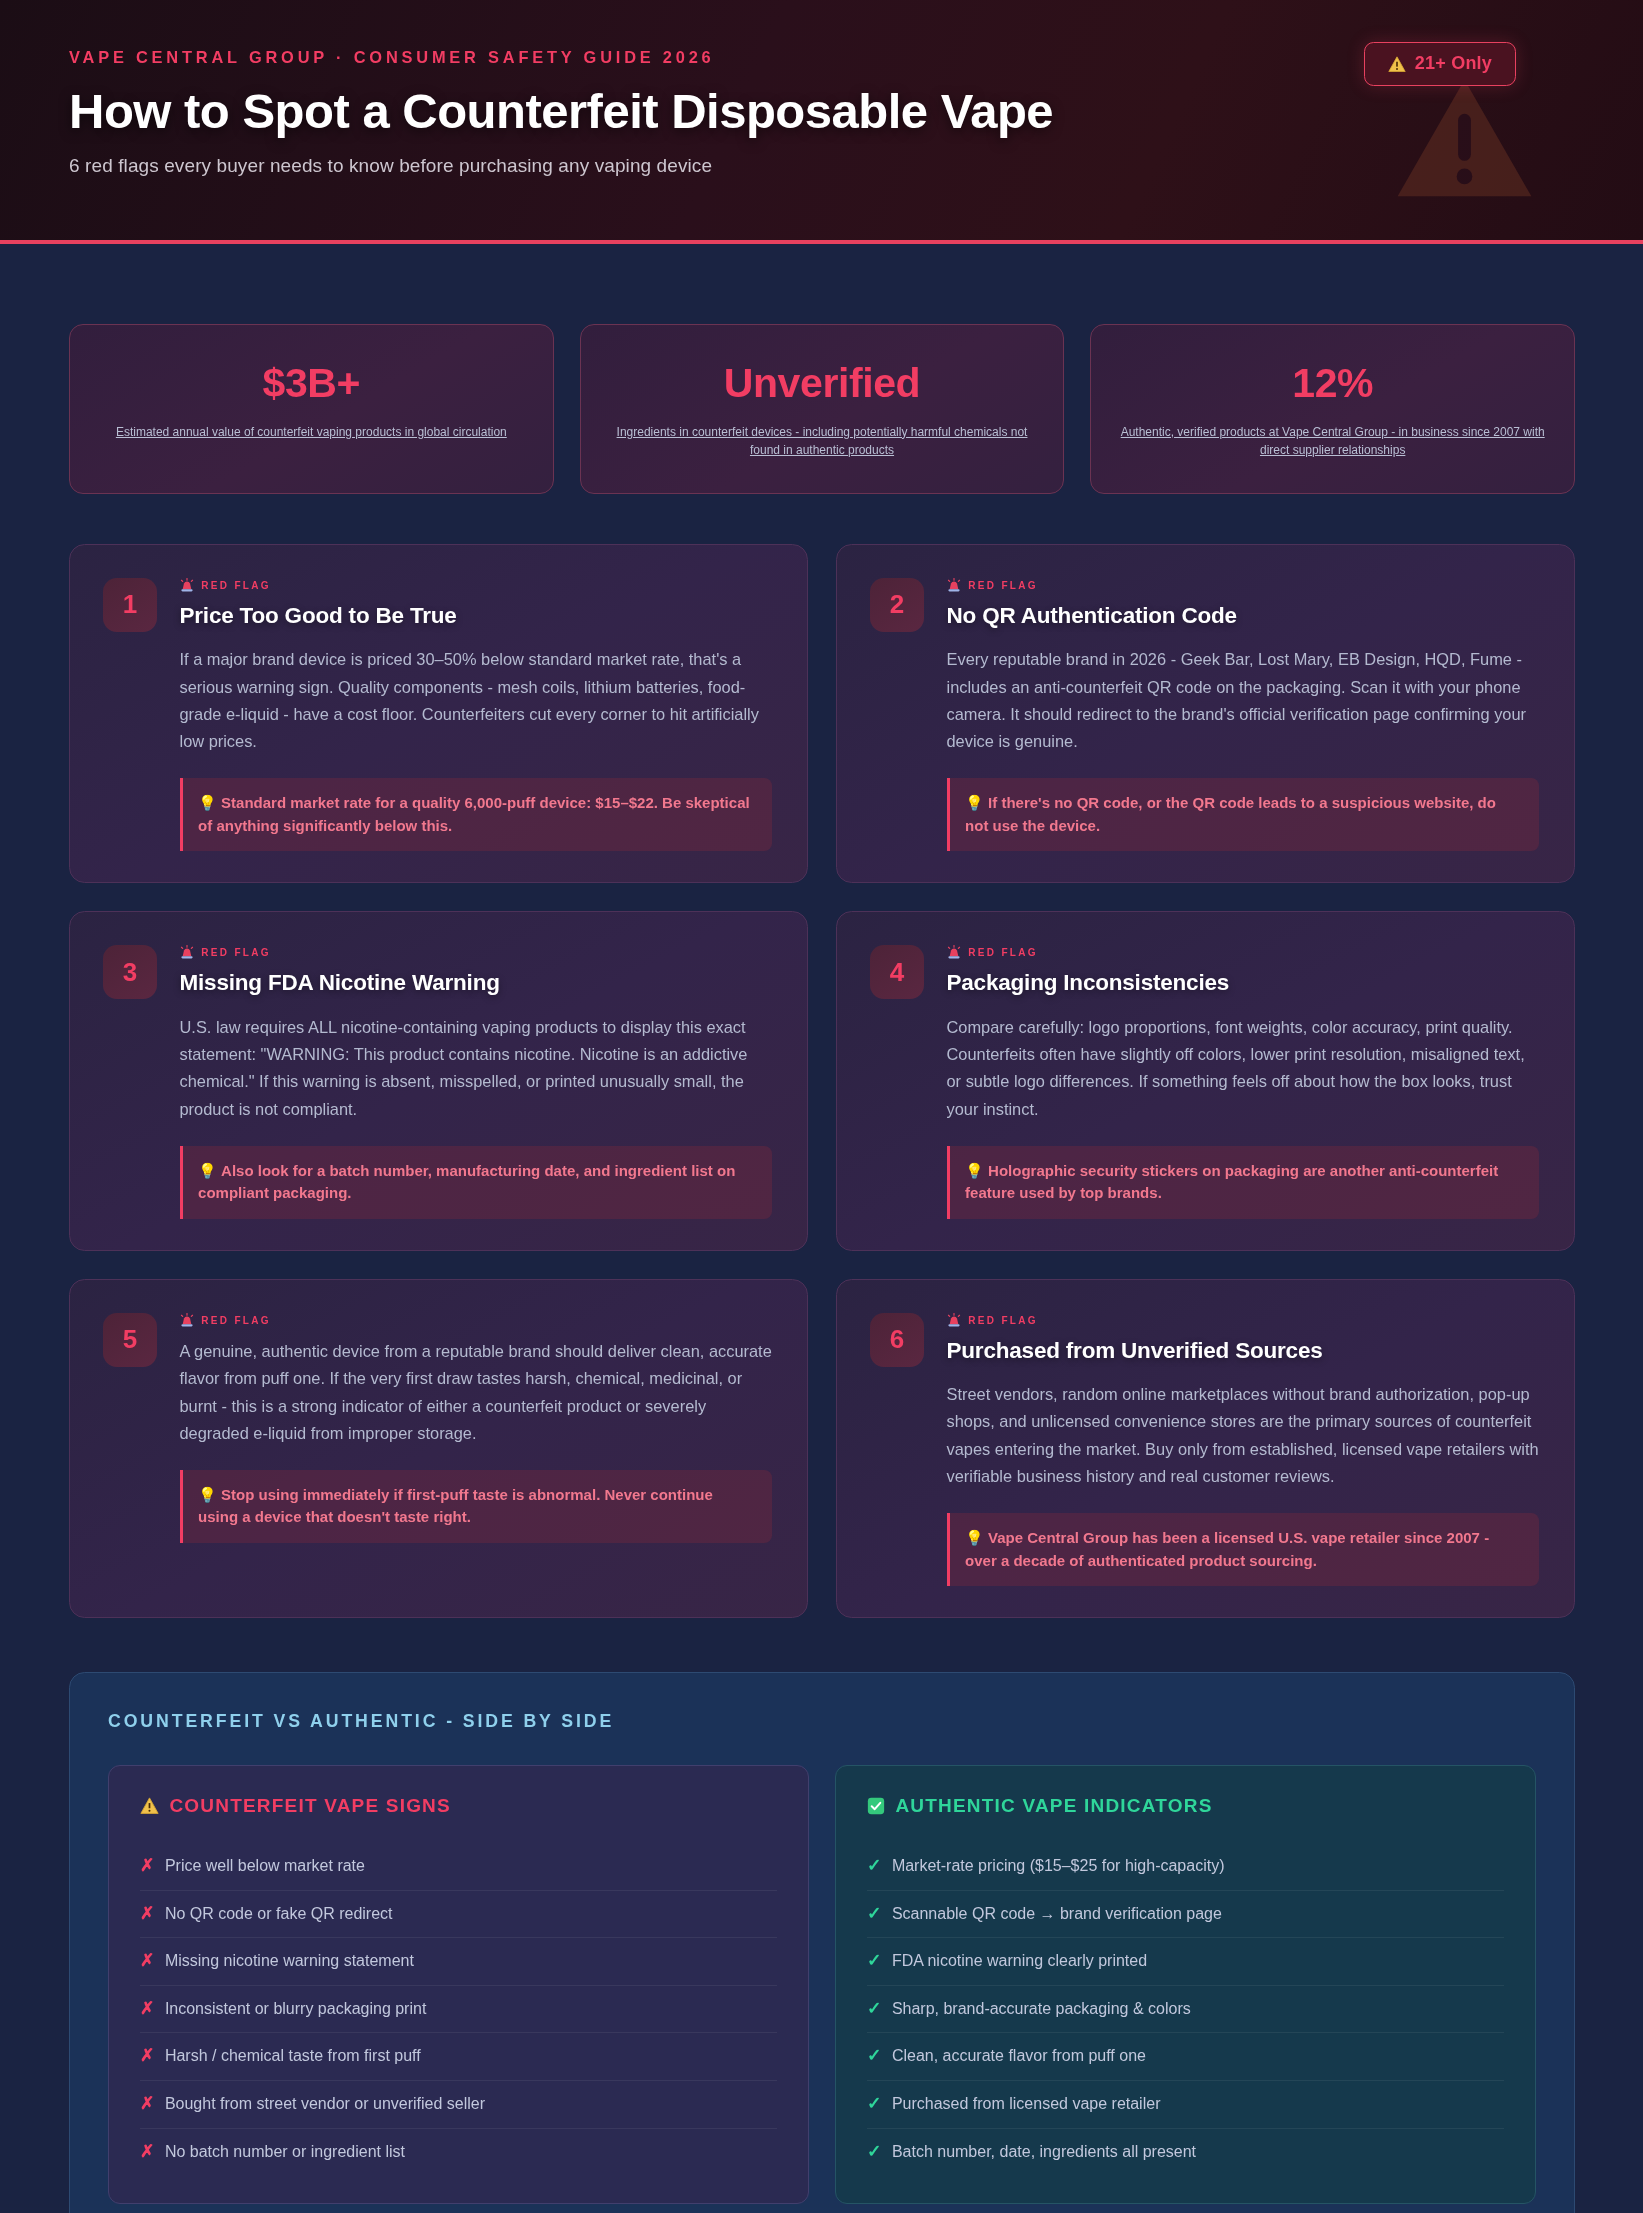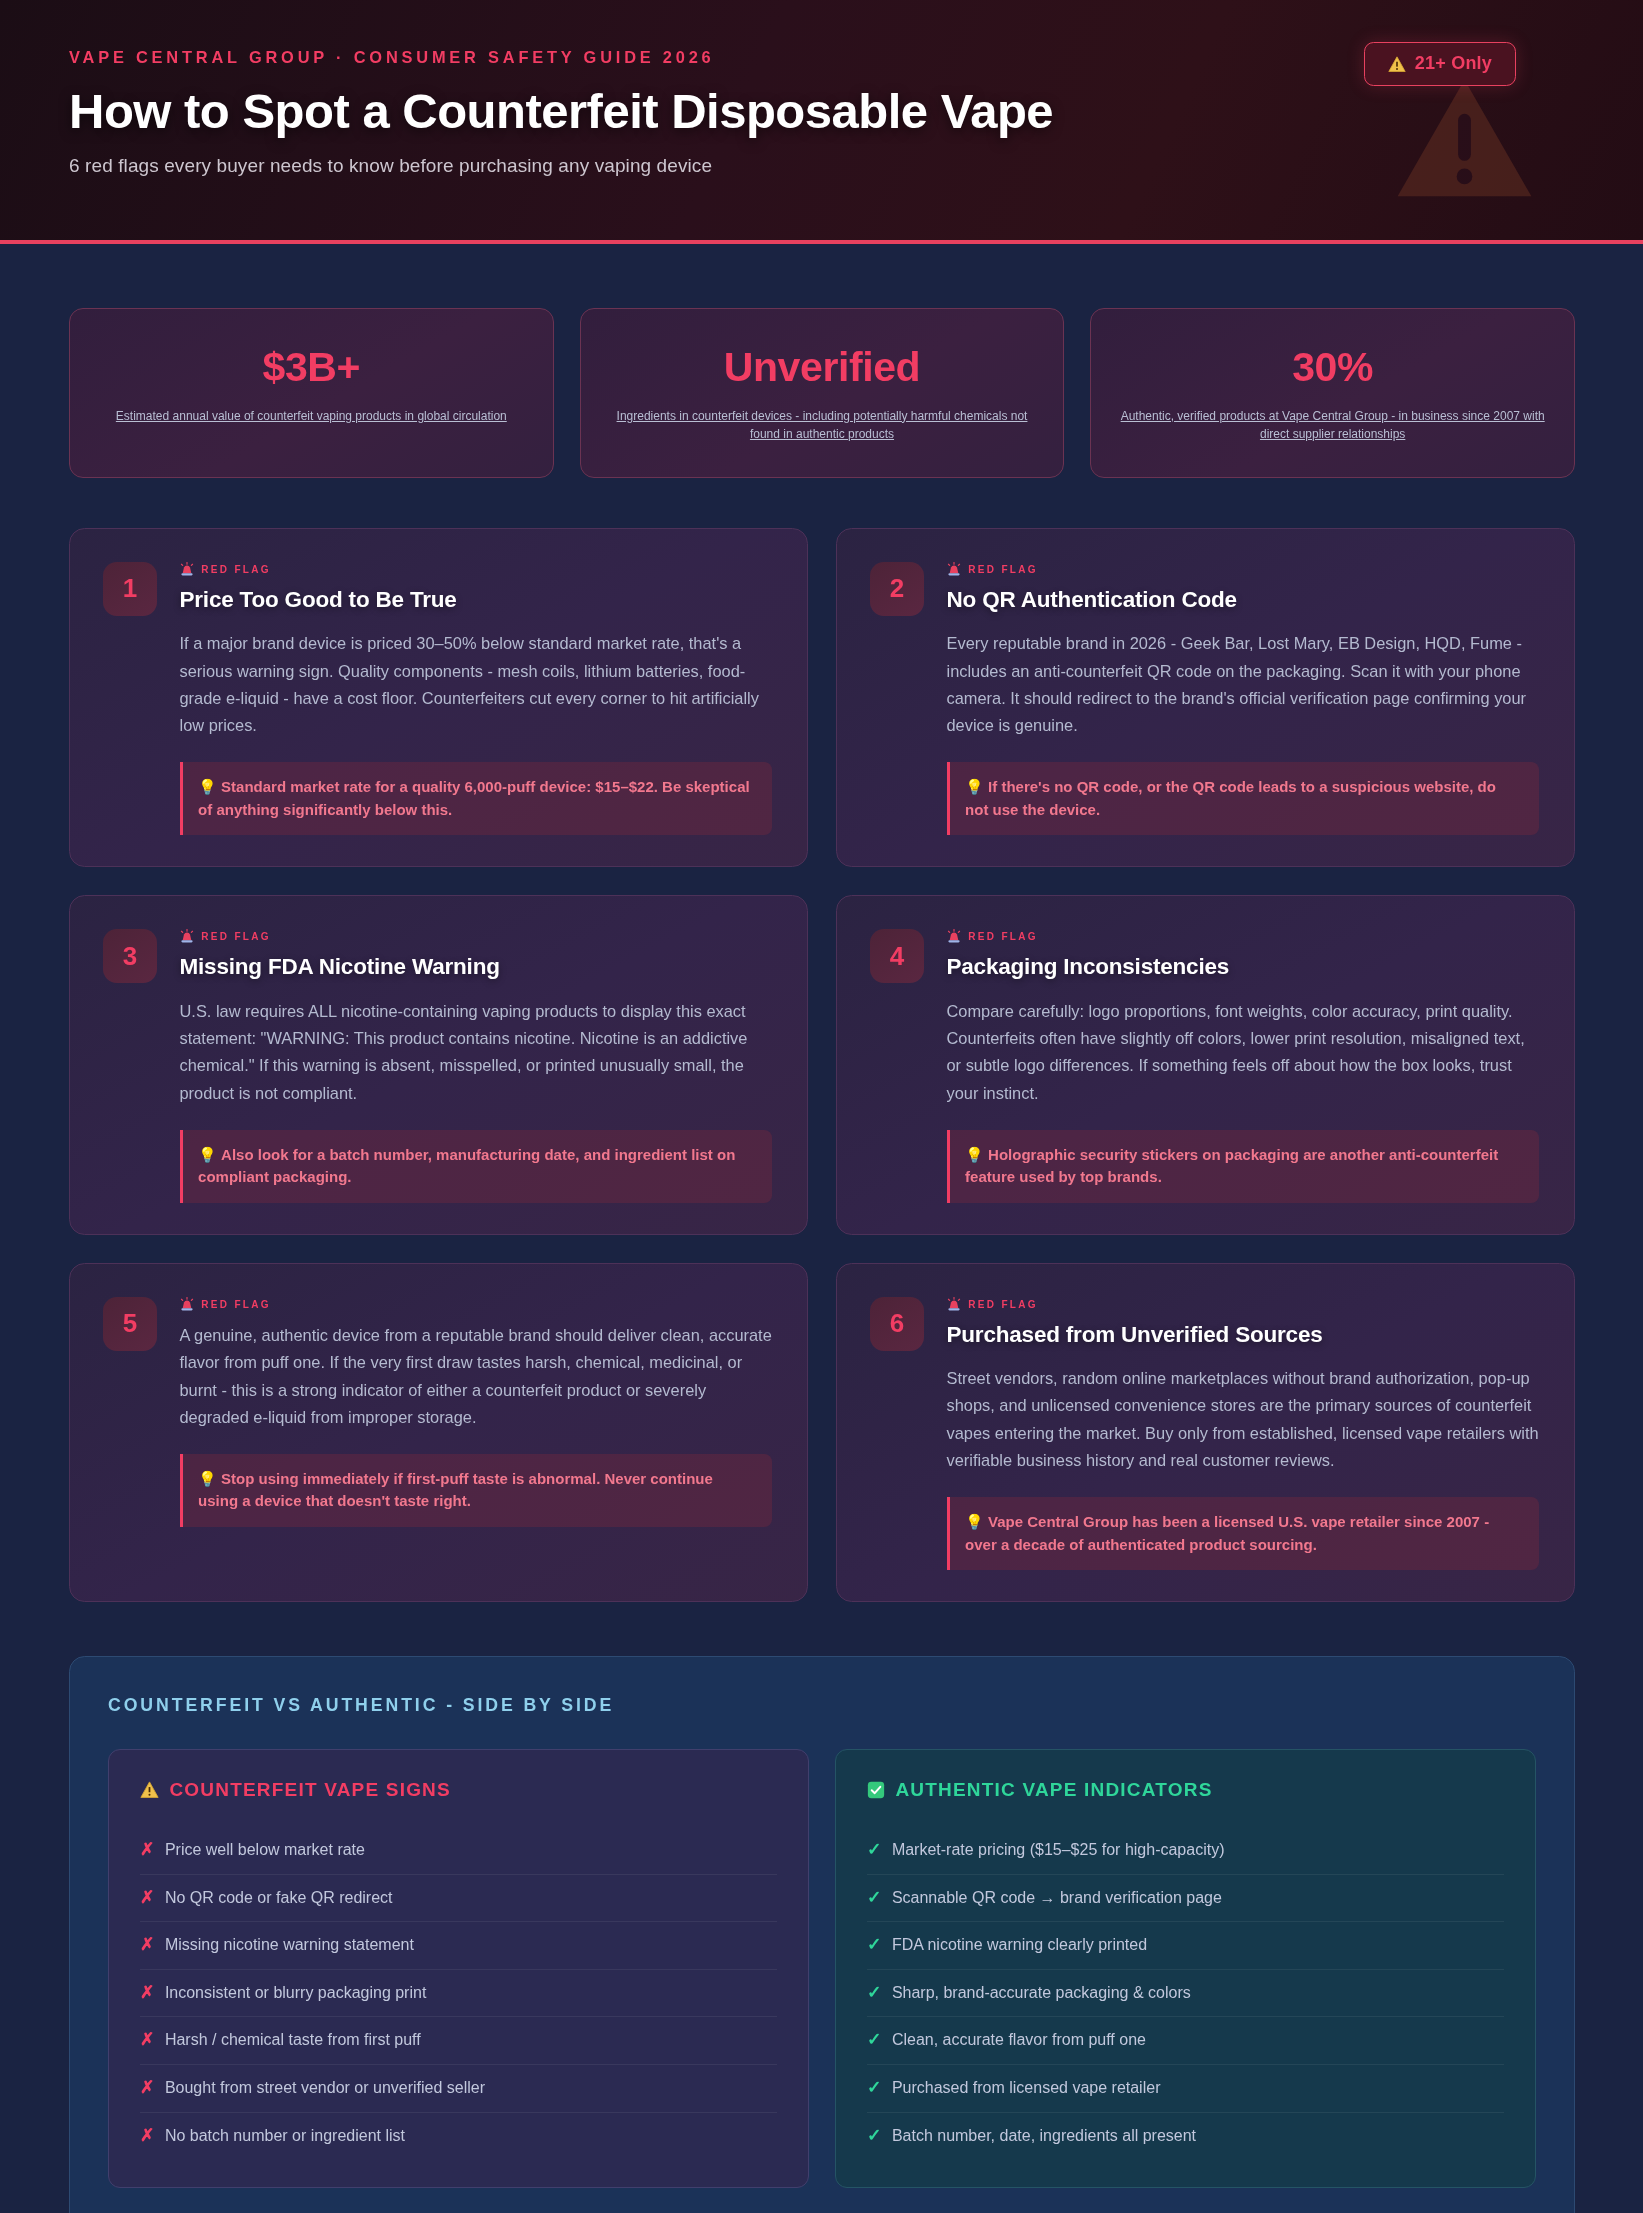--- a/index.html
+++ b/index.html
@@ -85,22 +85,21 @@
     opacity: 0.62;
   }
 
   
   .content { padding: 0 69px; }
 
   
   .stats-row {
     display: flex;
     gap: 26px;
-    padding-top: 64px;
-    justify-content: flex-end;
+    padding-top: 80px;
   }
   .stat-card {
     flex: 1;
     background: linear-gradient(150deg, #321e3d 0%, #3b2040 55%, #34203f 100%);
     border: 0.9px solid #6b3352;
     border-radius: 14px;
     padding: 35px 26px 33px 26px;
     text-align: center;
   }
   .stat-value {
@@ -282,21 +281,21 @@
     <div class="stats-row">
       <div class="stat-card">
         <div class="stat-value">$3B+</div>
         <div class="stat-label">Estimated annual value of counterfeit vaping products in global circulation</div>
       </div>
       <div class="stat-card">
         <div class="stat-value">Unverified</div>
         <div class="stat-label">Ingredients in counterfeit devices - including potentially harmful chemicals not found in authentic products</div>
       </div>
       <div class="stat-card">
-        <div class="stat-value">30%</div>
+        <div class="stat-value">12%</div>
         <div class="stat-label">Authentic, verified products at Vape Central Group - in business since 2007 with direct supplier relationships</div>
       </div>
     </div>
 
     <div class="flags-grid">
 
       <div class="flag-card">
         <div class="flag-num">1</div>
         <div class="flag-body">
           <div class="flag-tag">

